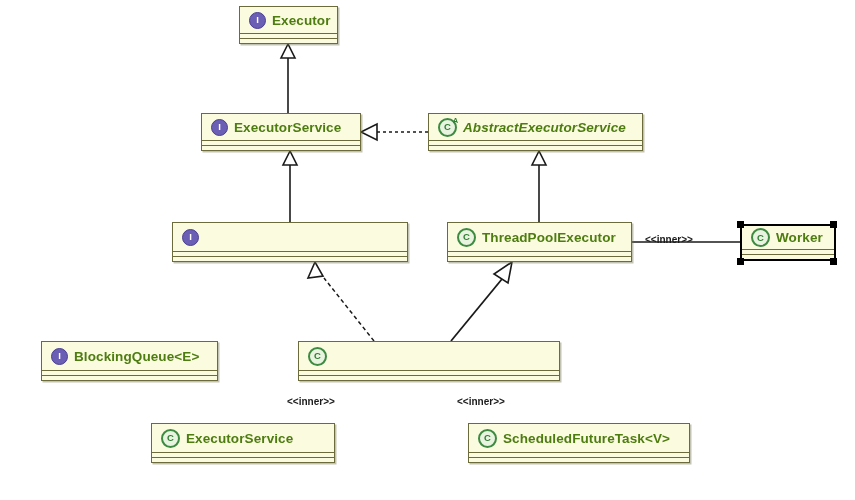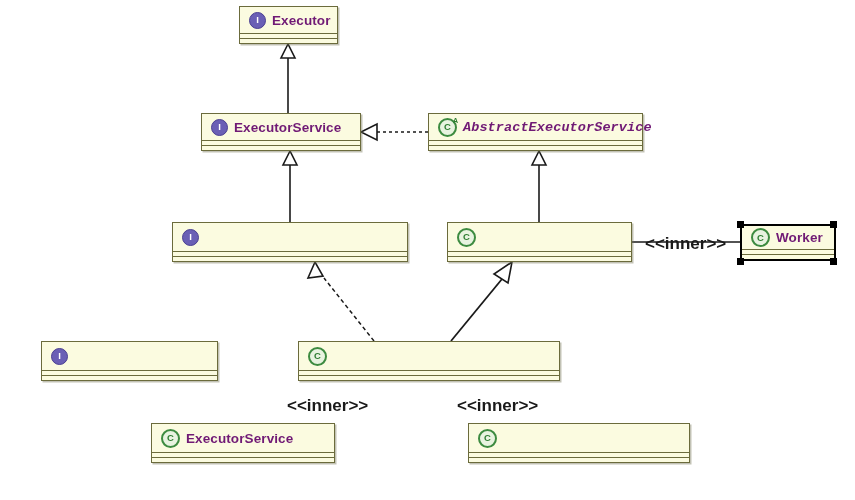--- a/index.html
+++ b/index.html
@@ -39,26 +39,25 @@
     flex: 1 1 auto;
     display: flex;
     align-items: center;
     gap: 6px;
     padding: 0 9px;
     white-space: nowrap;
   }
   .uml-name {
     font-size: 13.5px;
     font-weight: bold;
-    color: #701a75;
+    color: #4d7c0f;
     letter-spacing: 0.1px;
   }
   .uml-box.abstract .uml-name {
     font-style: italic;
-    font-family: Liberation Mono, monospace;
   }
   
   .uml-compartments {
     flex: 0 0 auto;
     border-top: 1px solid #6b6b3c;
   }
   .uml-strip {
     height: 4px;
     border-bottom: 1px solid #6b6b3c;
     background: #fbfbe0;
@@ -115,21 +114,21 @@
   .sel-handle {
     position: absolute;
     width: 7px;
     height: 7px;
     background: #000000;
     z-index: 9;
   }
   
   .edge-label {
     position: absolute;
-    font-size: 17px;
+    font-size: 10px;
     font-weight: bold;
     color: #1a1a1a;
     white-space: nowrap;
     z-index: 6;
     background: transparent;
   }
 </style>
 </head>
 <body>
 
@@ -237,20 +236,21 @@
     </div>
     <div class="uml-compartments">
       <div class="uml-strip"></div>
       <div class="uml-strip"></div>
     </div>
   </div>
 
   <div class="uml-box" style="left:447px; top:222px; width:185px; height:40px;">
     <div class="uml-title">
       <span class="type-icon cls">C</span>
+      <span class="uml-name">ThreadPoolExecutor</span>
     </div>
     <div class="uml-compartments">
       <div class="uml-strip"></div>
       <div class="uml-strip"></div>
     </div>
   </div>
 
   <div class="uml-box selected" style="left:740px; top:224px; width:96px; height:37px;">
     <div class="uml-title">
       <span class="type-icon cls">C</span>
@@ -262,20 +262,21 @@
     </div>
   </div>
   <div class="sel-handle" style="left:737px; top:221px;"></div>
   <div class="sel-handle" style="left:830px; top:221px;"></div>
   <div class="sel-handle" style="left:737px; top:258px;"></div>
   <div class="sel-handle" style="left:830px; top:258px;"></div>
 
   <div class="uml-box" style="left:41px; top:341px; width:177px; height:40px;">
     <div class="uml-title">
       <span class="type-icon interface">I</span>
+      <span class="uml-name">BlockingQueue&lt;E&gt;</span>
     </div>
     <div class="uml-compartments">
       <div class="uml-strip"></div>
       <div class="uml-strip"></div>
     </div>
   </div>
 
   <div class="uml-box" style="left:298px; top:341px; width:262px; height:40px;">
     <div class="uml-title">
       <span class="type-icon cls">C</span>
@@ -293,20 +294,21 @@
     </div>
     <div class="uml-compartments">
       <div class="uml-strip"></div>
       <div class="uml-strip"></div>
     </div>
   </div>
 
   <div class="uml-box" style="left:468px; top:423px; width:222px; height:40px;">
     <div class="uml-title">
       <span class="type-icon cls">C</span>
+      <span class="uml-name">ScheduledFutureTask&lt;V&gt;</span>
     </div>
     <div class="uml-compartments">
       <div class="uml-strip"></div>
       <div class="uml-strip"></div>
     </div>
   </div>
 
   <div class="edge-label" style="left:645px; top:234px;">&lt;&lt;inner&gt;&gt;</div>
   <div class="edge-label" style="left:287px; top:396px;">&lt;&lt;inner&gt;&gt;</div>
   <div class="edge-label" style="left:457px; top:396px;">&lt;&lt;inner&gt;&gt;</div>

